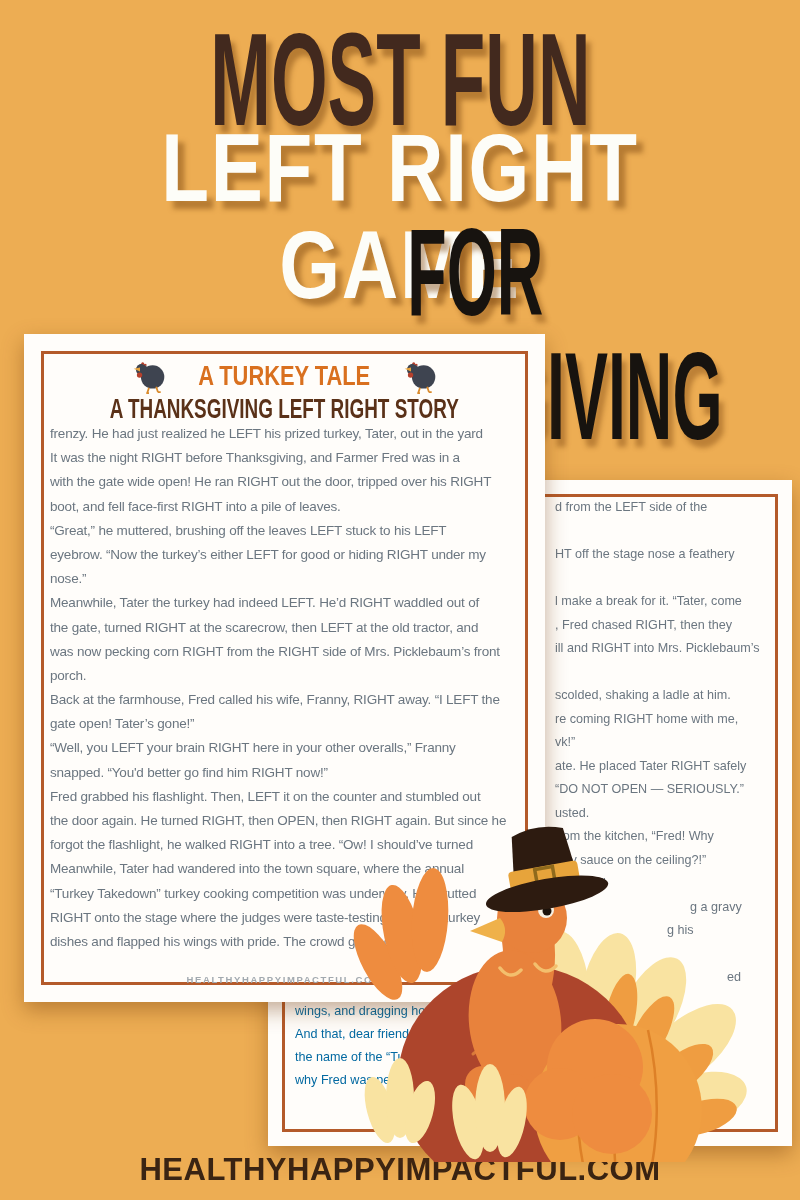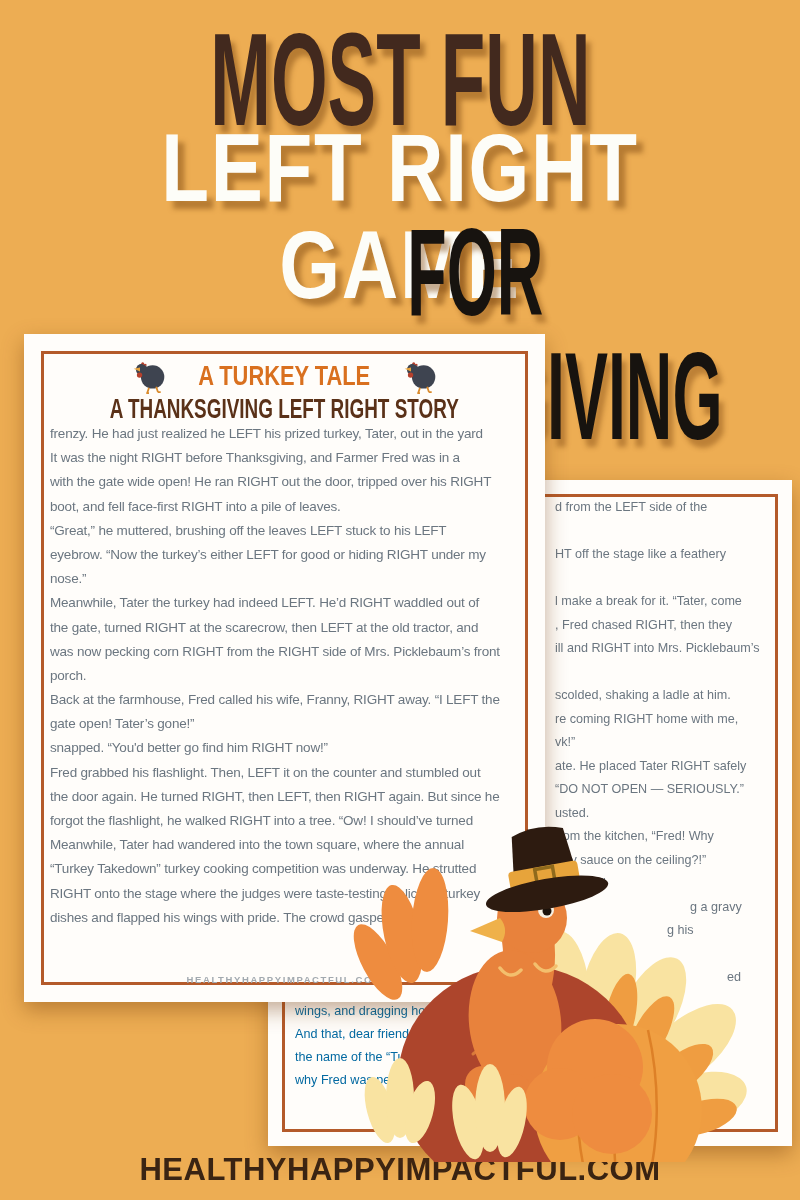--- a/index.html
+++ b/index.html
@@ -52,21 +52,21 @@
 
   <div class="hl hl-1"><span>MOST FUN</span></div>
   <div class="hl hl-2"><span>LEFT RIGHT GAME</span></div>
   <div class="hl hl-3"><span>FOR THANKSGIVING</span></div>
 
   <div class="page page-2">
     <div class="frame"></div>
     <div class="fragA">
         <div class="tline">d from the LEFT side of the</div>
         <div class="tline">&nbsp;</div>
-        <div class="tline">HT off the stage like a feathery</div>
+        <div class="tline">HT off the stage nose a feathery</div>
         <div class="tline">&nbsp;</div>
         <div class="tline">l make a break for it. “Tater, come</div>
         <div class="tline">, Fred chased RIGHT, then they</div>
         <div class="tline">ill and RIGHT into Mrs. Picklebaum’s</div>
         <div class="tline">&nbsp;</div>
         <div class="tline">scolded, shaking a ladle at him.</div>
         <div class="tline">re coming RIGHT home with me,</div>
         <div class="tline">vk!”</div>
         <div class="tline">ate. He placed Tater RIGHT safely</div>
         <div class="tline">“DO NOT OPEN — SERIOUSLY.”</div>
@@ -119,23 +119,24 @@
         <div class="tline">boot, and fell face-first RIGHT into a pile of leaves.</div>
         <div class="tline">“Great,” he muttered, brushing off the leaves LEFT stuck to his LEFT</div>
         <div class="tline">eyebrow. “Now the turkey’s either LEFT for good or hiding RIGHT under my</div>
         <div class="tline">nose.”</div>
         <div class="tline">Meanwhile, Tater the turkey had indeed LEFT. He’d RIGHT waddled out of</div>
         <div class="tline">the gate, turned RIGHT at the scarecrow, then LEFT at the old tractor, and</div>
         <div class="tline">was now pecking corn RIGHT from the RIGHT side of Mrs. Picklebaum’s front</div>
         <div class="tline">porch.</div>
         <div class="tline">Back at the farmhouse, Fred called his wife, Franny, RIGHT away. “I LEFT the</div>
         <div class="tline">gate open! Tater’s gone!”</div>
+        <div class="tline">“Well, you LEFT your brain RIGHT here in your other overalls,” Franny</div>
         <div class="tline">snapped. “You'd better go find him RIGHT now!”</div>
         <div class="tline">Fred grabbed his flashlight. Then, LEFT it on the counter and stumbled out</div>
-        <div class="tline">the door again. He turned RIGHT, then LEFT, then RIGHT again. But since he</div>
+        <div class="tline">the door again. He turned RIGHT, then OPEN, then RIGHT again. But since he</div>
         <div class="tline">forgot the flashlight, he walked RIGHT into a tree. “Ow! I should’ve turned</div>
         <div class="tline">Meanwhile, Tater had wandered into the town square, where the annual</div>
         <div class="tline">“Turkey Takedown” turkey cooking competition was underway. He strutted</div>
         <div class="tline">RIGHT onto the stage where the judges were taste-testing delicious turkey</div>
         <div class="tline">dishes and flapped his wings with pride. The crowd gasped.</div>
       </div>
     <div class="p1-footer">HEALTHYHAPPYIMPACTFUL.COM</div>
   </div>
 
   <svg class="turkey" viewBox="0 0 400 340">

